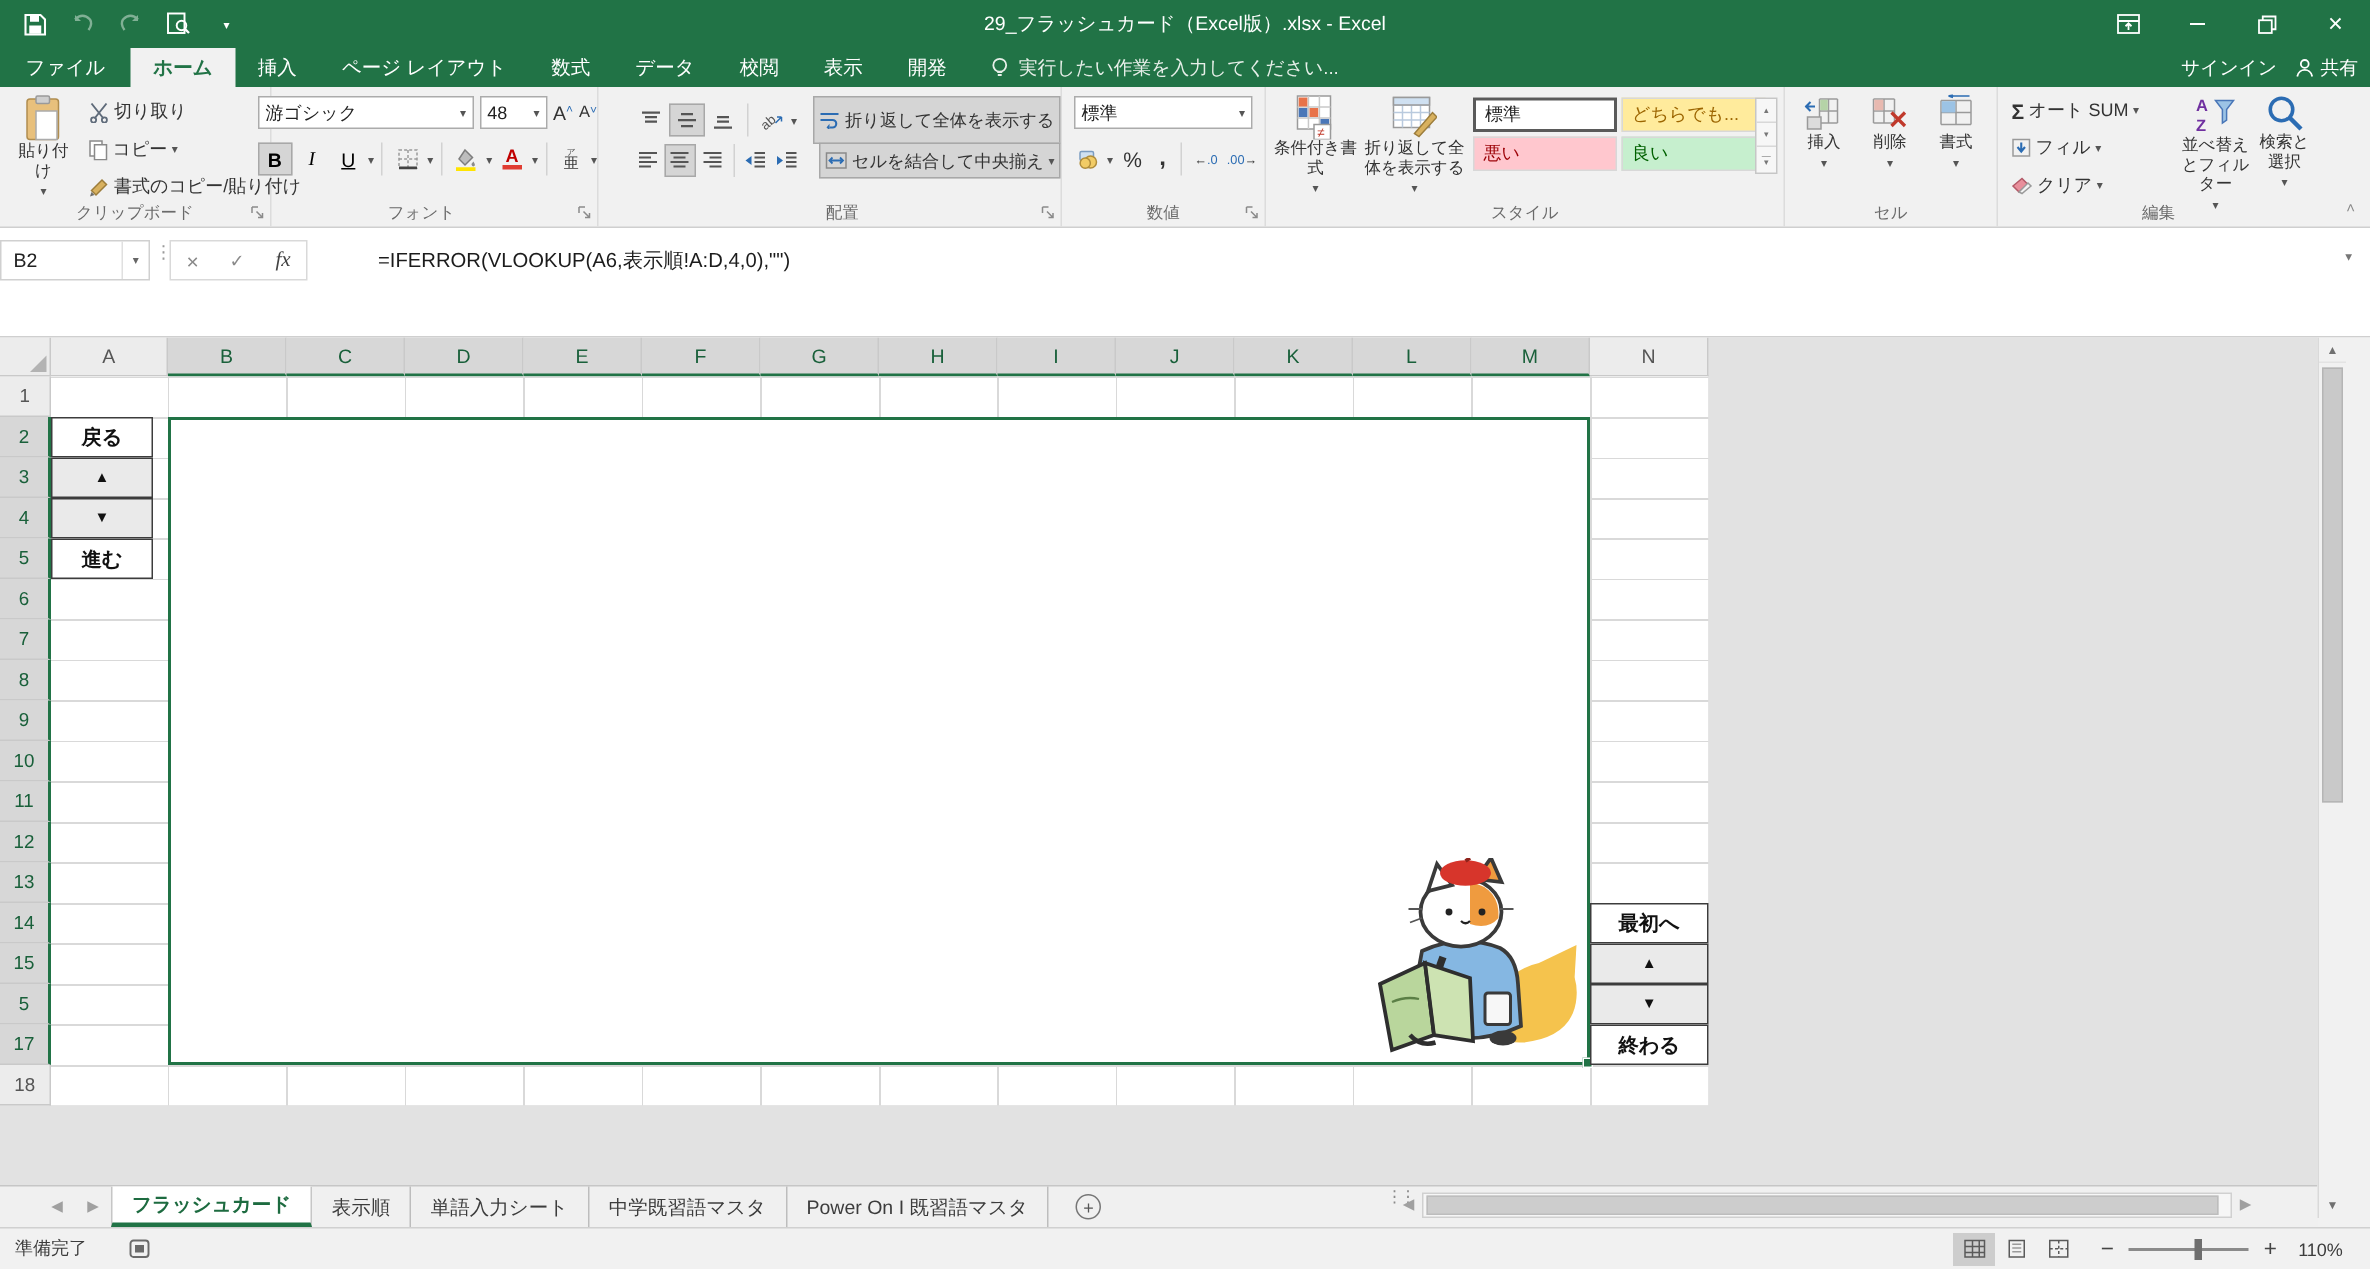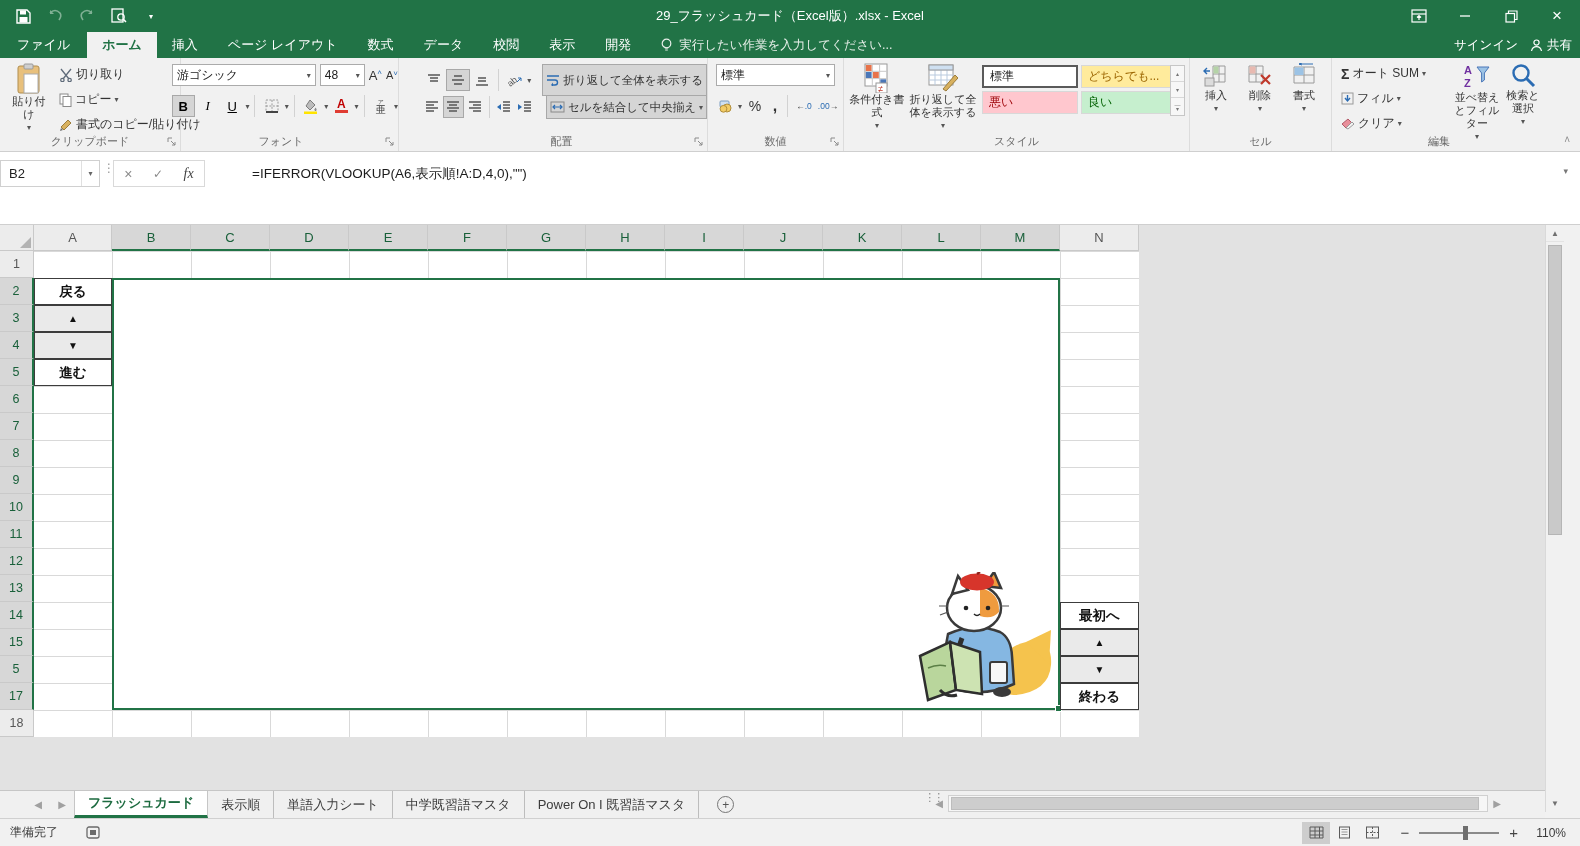--- a/index.html
+++ b/index.html
@@ -50,21 +50,21 @@
   #rowheaders{position:absolute;left:0;top:26px;width:34px;display:flex;flex-direction:column}
   .rh{width:34px;height:27px;background:#ececec;border-right:1px solid #c9c9c9;border-bottom:1px solid #c9c9c9;display:flex;align-items:center;justify-content:center;font-size:12.5px;color:#565656}
   .rh.s{background:#d7d7d7;border-right:2px solid #217346;color:#19603a}
   #cellsarea{position:absolute;left:34px;top:26px;width:1105px;height:486px;background:#fff}
   #colA-strip{position:absolute;left:0;top:0;width:78px;height:486px;background-image:repeating-linear-gradient(to bottom,#d9d9d9 0 1px,transparent 1px 27px)}
   #bn-strip{position:absolute;left:78px;top:0;width:1027px;height:486px;
     background-image:repeating-linear-gradient(to right,#d9d9d9 0 1px,transparent 1px 79px),repeating-linear-gradient(to bottom,#d9d9d9 0 1px,transparent 1px 27px)}
   #mergedcell{position:absolute;left:78px;top:27px;width:948px;height:432px;background:#fff;border:2px solid #217346;display:flex;align-items:center;justify-content:center}
   #cardword{font-size:70px;font-weight:700;color:#111;letter-spacing:-1px}
   #fillhandle{position:absolute;right:-4px;bottom:-4px;width:7px;height:7px;background:#217346;border:1px solid #fff}
-  .cellbtn{position:absolute;width:78px;height:27px;display:flex;align-items:center;justify-content:center;font-size:13.5px;font-weight:bold;color:#111;border:1px solid #3c3c3c;background:#fff}
+  .cellbtn{position:absolute;width:68px;height:27px;display:flex;align-items:center;justify-content:center;font-size:13.5px;font-weight:bold;color:#111;border:1px solid #3c3c3c;background:#fff}
   .cellbtn.gray{background:#eaeaea;font-size:10px}
   .cellbtn.r{left:1026px;width:79px}
   #vscroll{position:absolute;left:1545px;top:225px;width:19px;height:587px;background:#f1f1f1;border-left:1px solid #d9d9d9;z-index:5}
   .scrarrow{width:100%;height:17px;display:flex;align-items:center;justify-content:center;font-size:8px;color:#707070}
   #vthumb{position:absolute;left:2px;top:20px;width:14px;height:290px;background:#c9c9c9;border:1px solid #b5b5b5}
   #rightstrip{position:absolute;left:1564px;top:225px;width:16px;height:565px;background:#f1f1f1}
   
   #sheetbar{position:absolute;left:0;top:790px;width:1545px;height:28px;background:#f0f0f0;border-top:1px solid #c6c6c6;display:flex;align-items:stretch;font-size:13px;color:#3c3c3c}
   .snav{width:24px;display:flex;align-items:center;justify-content:center;color:#a0a0a0;font-size:10px}
   .stab{display:flex;align-items:center;padding:0 13px;border-right:1px solid #bdbdbd}
@@ -694,15 +694,15 @@
         <svg width="15" height="13" viewBox="0 0 15 13">
           <rect x="1.5" y="1" width="12" height="11" fill="none" stroke="#5a5a5a"></rect>
           <path d="M7.5 1v11M1.5 6.5h12" stroke="#5a5a5a" stroke-dasharray="2 1.5"></path>
         </svg>
       </span>
     <span style="font-size:15px;color:#444;margin:0 2px 0 14px">−</span>
     <div id="zoomtrack">
         <div id="zoomthumb"></div>
       </div>
     <span style="font-size:15px;color:#444;margin:0 10px 0 2px">+</span>
-    <span style="width:38px;text-align:right">110%</span>
+    <span style="width:38px;text-align:center">110%</span>
   </div>
 </div>
 
 </body></html>

